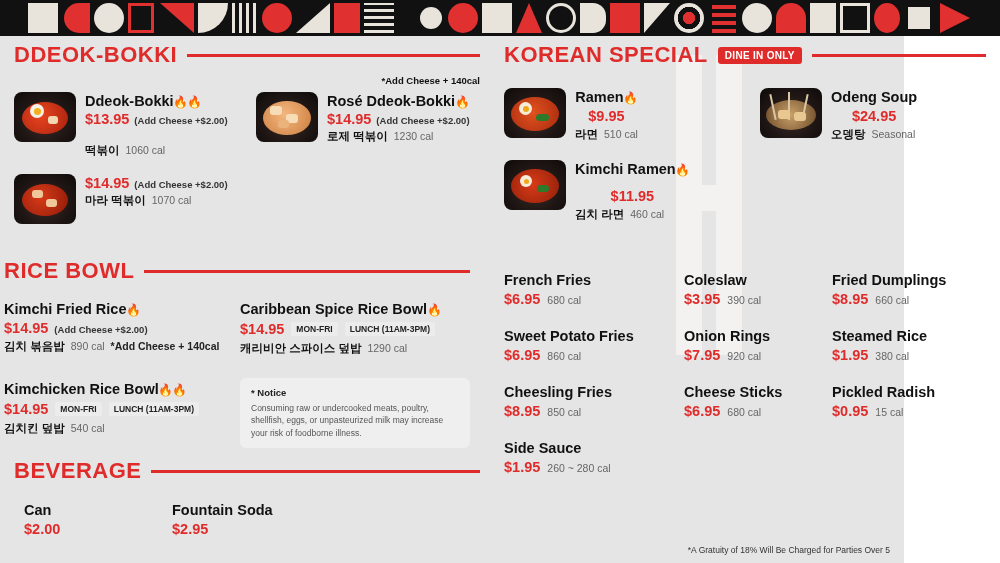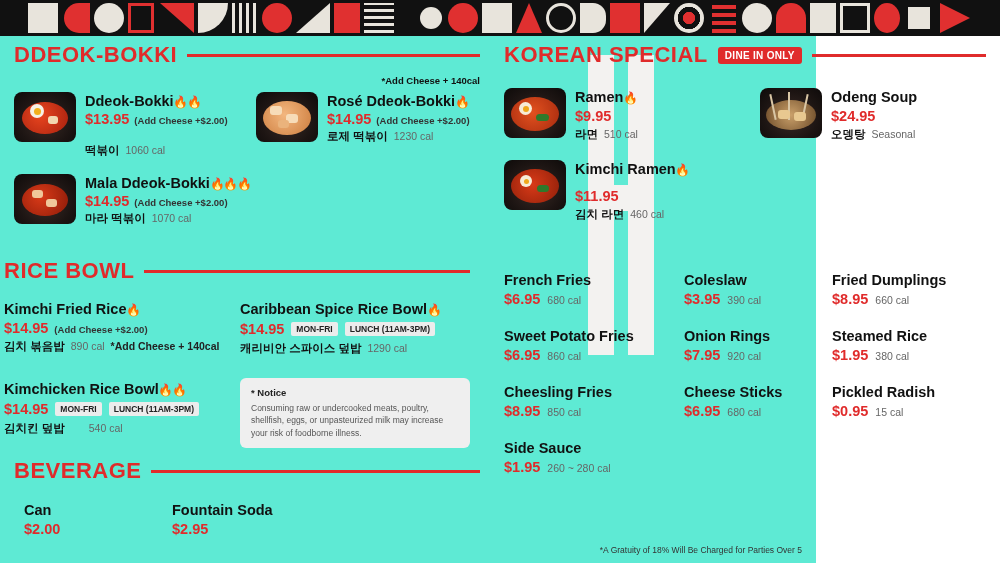--- a/index.html
+++ b/index.html
@@ -2,21 +2,21 @@
 <html><head>
 <meta charset="utf-8">
 <style>
   * { box-sizing: border-box; margin: 0; padding: 0; }
   html, body {
     width: 1000px; height: 563px;
     background: #ffffff;
     font-family: "Liberation Sans", sans-serif;
     overflow: hidden;
   }
-  .board { position: relative; width: 816px; height: 563px; background:#5eead4; }
+  .board { position: relative; width: 904px; height: 563px; background:#e5e5e5; }
 
   
   .banner { position:absolute; left:0; top:0; width:1000px; height:36px; background:#111; overflow:hidden; }
   .banner .tile { position:absolute; top:3px; height:30px; }
   .banner .sq { border:3px solid #e8e4dc; }
   .banner .red { background:#e03030; }
   .banner .wht { background:#e8e4dc; }
   .banner .blk { background:#111; }
   .banner .circ { border-radius:50%; }
 
@@ -154,21 +154,20 @@
     </div>
 
     <div style="display:flex;gap:18px;margin-top:16px;">
       <div class="dish" style="width:250px;">
         <div class="photo bowl-dark">
           <div class="blob" style="left:8px;top:10px;width:46px;height:32px;background:radial-gradient(circle at 40% 40%,#d83a18,#8c1a08);"></div>
           <div class="blob" style="left:18px;top:16px;width:11px;height:8px;background:#f0c79a;border-radius:3px;"></div>
           <div class="blob" style="left:32px;top:25px;width:11px;height:8px;background:#f0c79a;border-radius:3px;"></div>
         </div>
         <div>
-          <div class="inline-flames"><span class="name">Mala Ddeok-Bokki</span><span class="flame">🔥🔥🔥</span></div>
           <div style="display:flex;align-items:baseline;gap:5px;margin-top:1px;">
             <span class="price">$14.95</span>
             <span class="addcheese">(Add Cheese +$2.00)</span>
           </div>
           <div style="display:flex;align-items:baseline;gap:6px;margin-top:2px;">
             <span class="kr">마라 떡볶이</span>
             <span class="cal">1070 cal</span>
           </div>
         </div>
       </div>
@@ -197,21 +196,21 @@
           </div>
         </div>
 
         <div style="margin-top:26px;">
           <div class="inline-flames"><span class="name">Kimchicken Rice Bowl</span><span class="flame">🔥🔥</span></div>
           <div style="display:flex;align-items:center;gap:4px;margin-top:3px;">
             <span class="price">$14.95</span>
             <span class="pill">MON-FRI</span>
             <span class="pill">LUNCH (11AM-3PM)</span>
           </div>
-          <div style="display:flex;align-items:baseline;gap:24px;margin-top:4px;">
+          <div style="display:flex;align-items:baseline;gap:6px;margin-top:4px;">
             <span class="kr">김치킨 덮밥</span>
             <span class="cal">540 cal</span>
           </div>
         </div>
       </div>
 
       <div style="width:230px;">
         <div>
           <div class="inline-flames"><span class="name">Caribbean Spice Rice Bowl</span><span class="flame">🔥</span></div>
           <div style="display:flex;align-items:center;gap:4px;margin-top:3px;">
@@ -243,21 +242,21 @@
         <div class="name">Can</div>
         <div class="price" style="margin-top:3px;">$2.00</div>
       </div>
       <div style="width:200px;">
         <div class="name">Fountain Soda</div>
         <div class="price" style="margin-top:3px;">$2.95</div>
       </div>
     </div>
   </div>
 
-  <div class="lcol" style="left:504px; top:42px; width:482px;">
+  <div class="lcol" style="left:504px; top:42px; width:482px;text-align:center;">
     <div class="sec-head">
       <div class="sec-title">KOREAN SPECIAL</div>
       <div class="dine-badge">DINE IN ONLY</div>
       <div class="sec-rule"></div>
     </div>
 
     <div style="display:flex;gap:20px;margin-top:20px;">
       <div class="dish" style="width:236px;">
         <div class="photo bowl-dark">
           <div class="blob" style="left:7px;top:9px;width:48px;height:34px;background:radial-gradient(circle at 45% 45%,#e2511f,#a62a0e);"></div>

